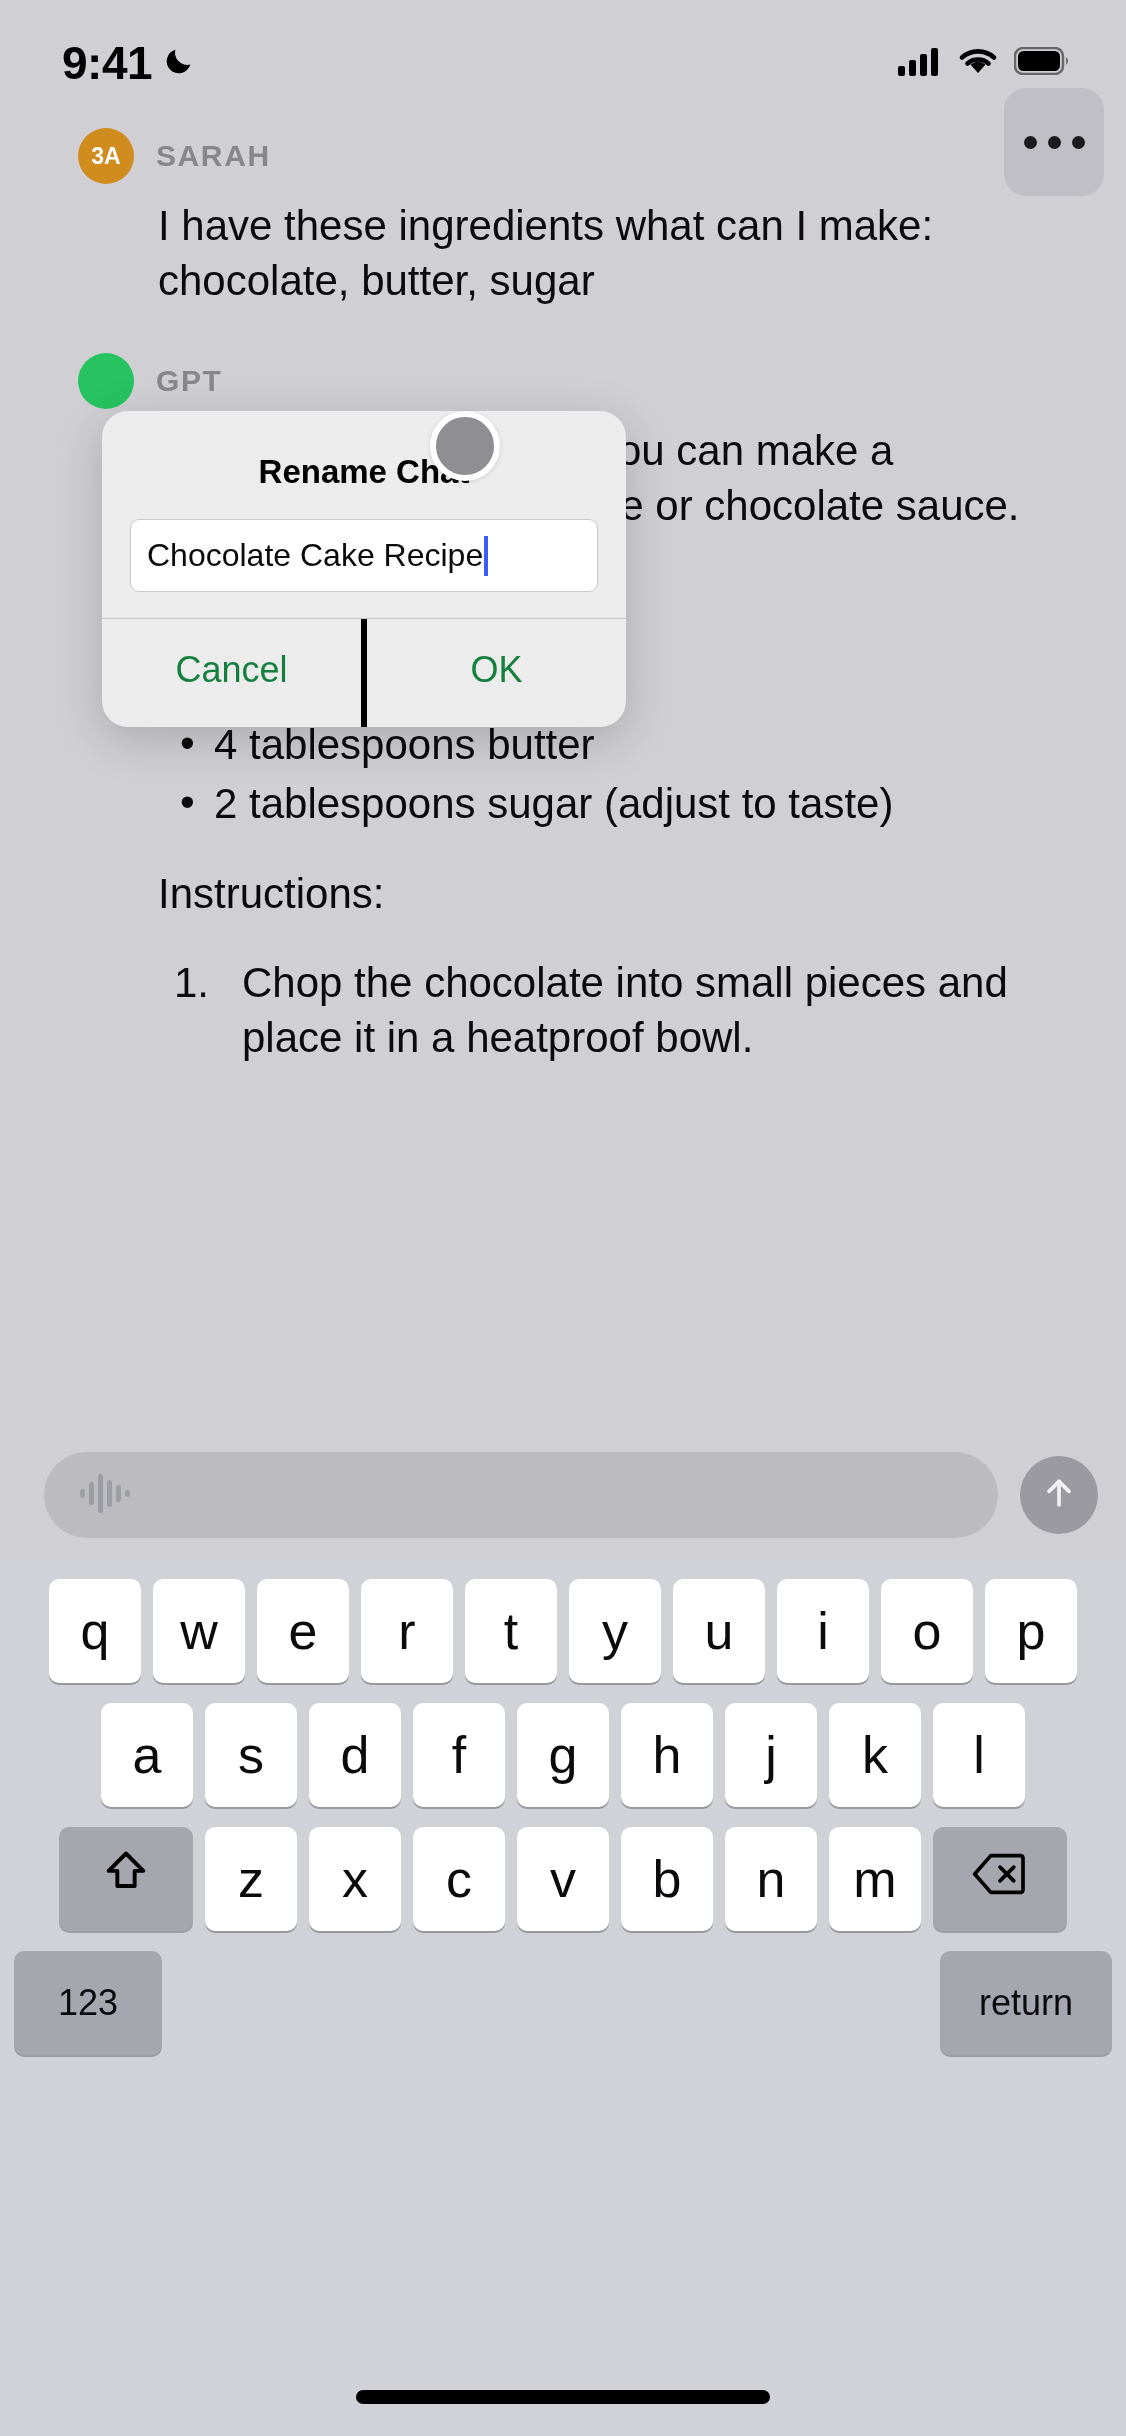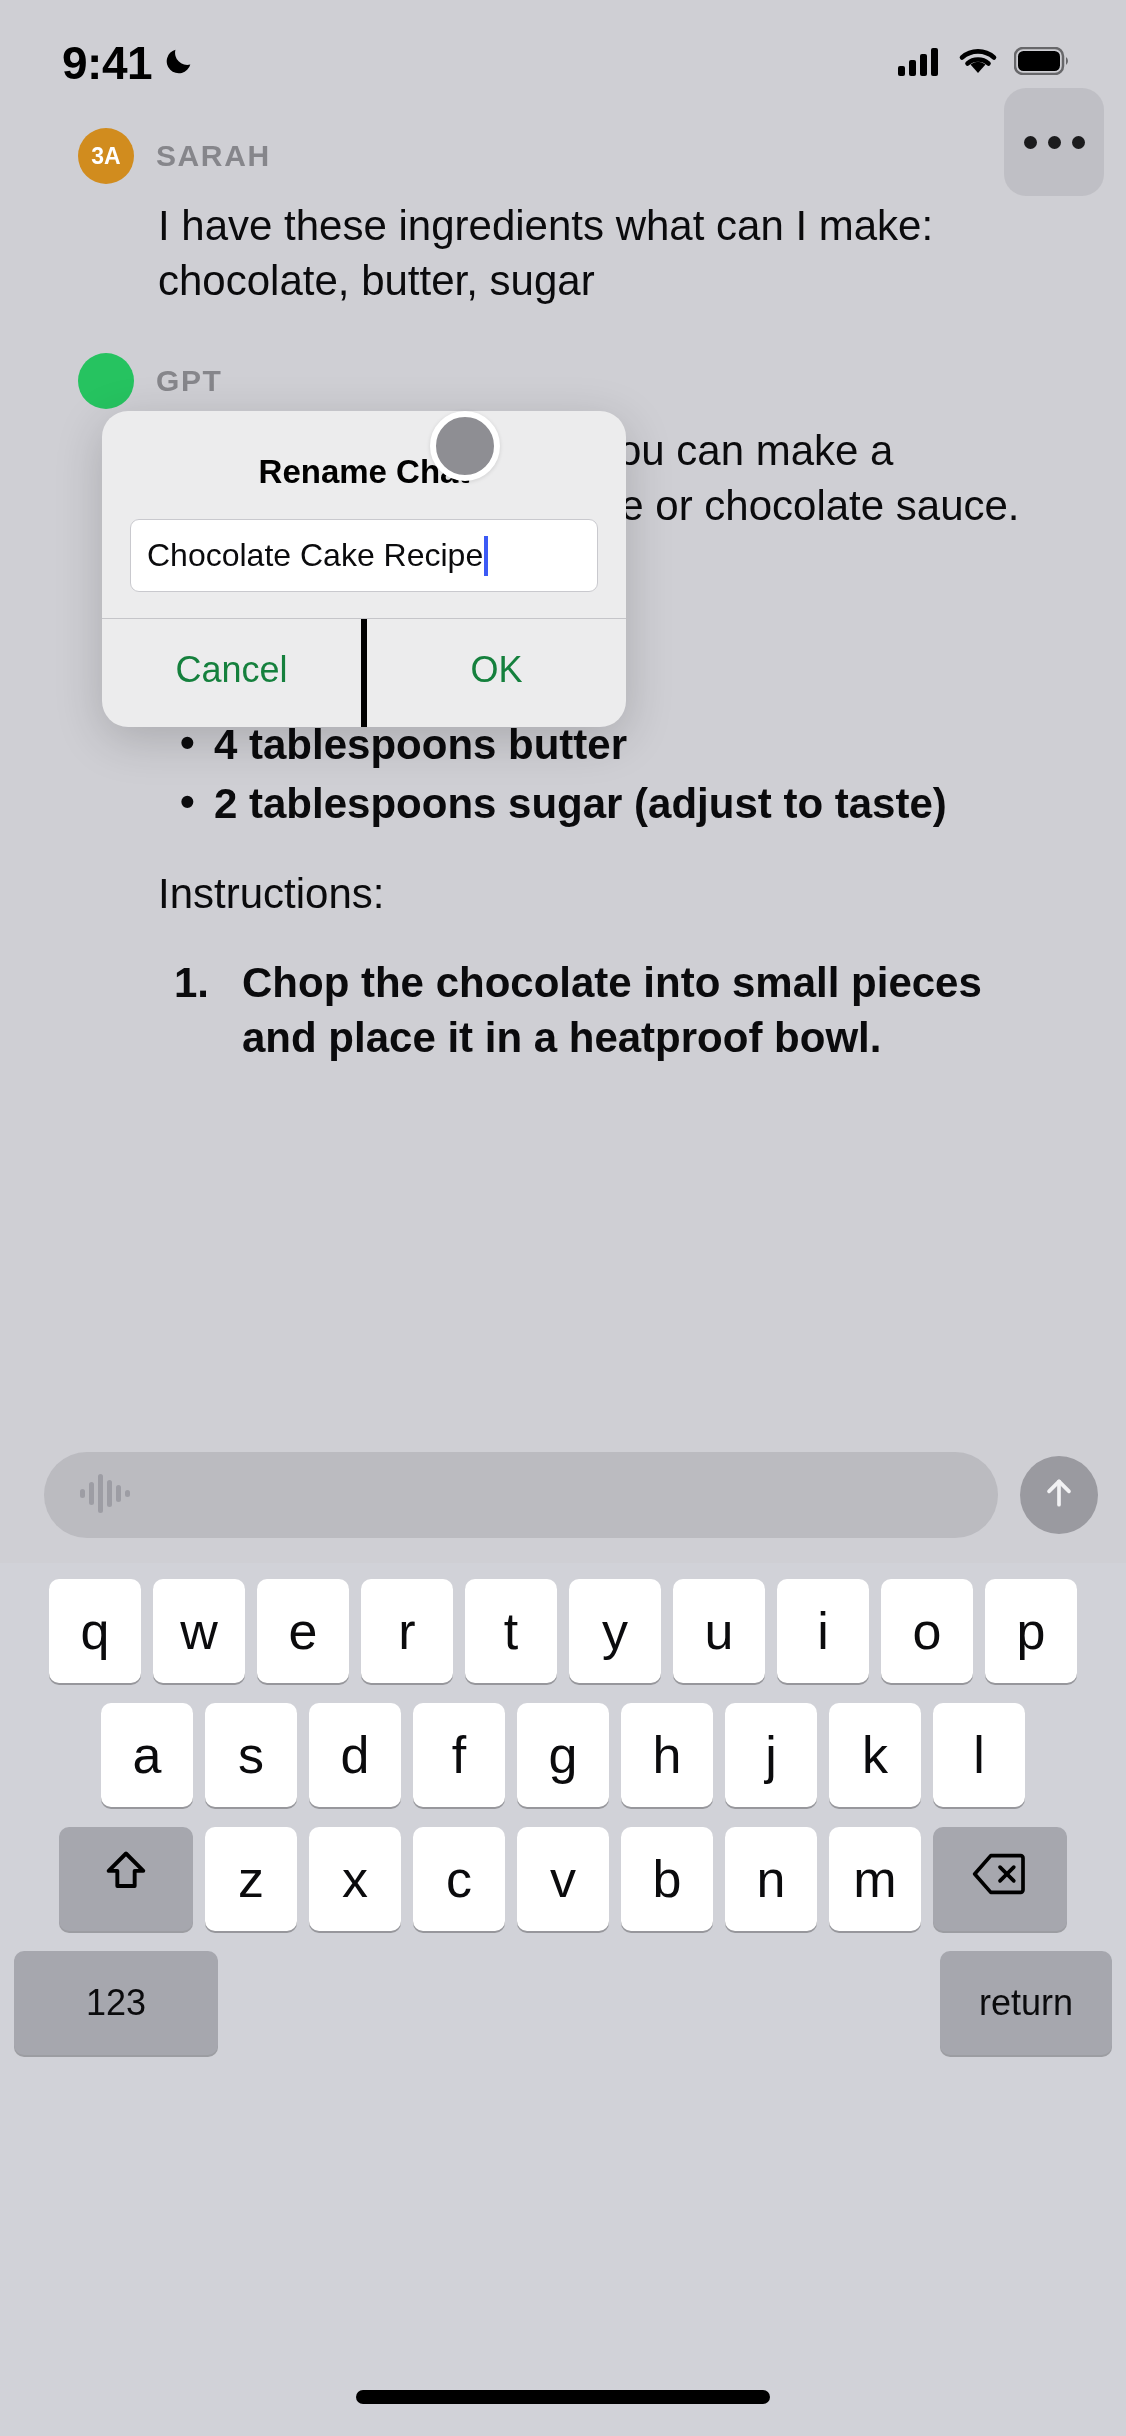--- a/index.html
+++ b/index.html
@@ -46,21 +46,21 @@
   }
   .sender {
     font-size:30px; font-weight:600; color:#86868b; letter-spacing:1.6px;
   }
   .msg-body {
     padding:14px 40px 0 118px;
     font-size:42px; line-height:1.32; color:#0b0b0d;
   }
   .msg-body p { margin-bottom:34px; }
   .msg-body p:last-child { margin-bottom:0; }
-  ul.bullets, ol.steps { list-style:none; padding-left:22px;font-weight:bold; }
+  ul.bullets, ol.steps { list-style:none; padding-left:22px; }
   ul.bullets li { position:relative; padding-left:34px; margin-bottom:4px; }
   ul.bullets li::before {
     content:"\2022"; position:absolute; left:0; top:-2px; font-size:42px;
   }
   ol.steps { counter-reset:step; padding-left:10px; }
   ol.steps li {
     position:relative; counter-increment:step;
     padding-left:74px; margin-bottom:6px;
   }
   ol.steps li::before {
@@ -144,21 +144,21 @@
     background:#fff; box-shadow:0 2px 0 rgba(0,0,0,.28);
     display:flex; align-items:center; justify-content:center;
     font-size:52px; color:#0b0b0d; font-weight:400;
   }
   #row1 .key { width:92px; }
   #row2 { padding-left:57px; padding-right:57px; }
   #row2 .key { width:92px; }
   #row3 .key.letter { width:92px; }
   .key.mod { background:#a6a7ae; box-shadow:0 2px 0 rgba(0,0,0,.25); }
   #shift-key, #backspace-key { width:134px; }
-  #num-key { width:204px; height:104px; font-size:36px; }
+  #num-key { width:148px; height:104px; font-size:36px; }
   #space-key { width:358px; height:104px; font-size:36px; }
   #return-key { width:172px; height:104px; font-size:36px; }
   #row4 { justify-content:space-between; padding-left:14px; padding-right:14px; }
   #home-indicator {
     position:absolute; left:50%; transform:translateX(-50%);
     bottom:32px; width:414px; height:14px; border-radius:7px; background:#000;
   }
 </style>
 </head>
 <body>

